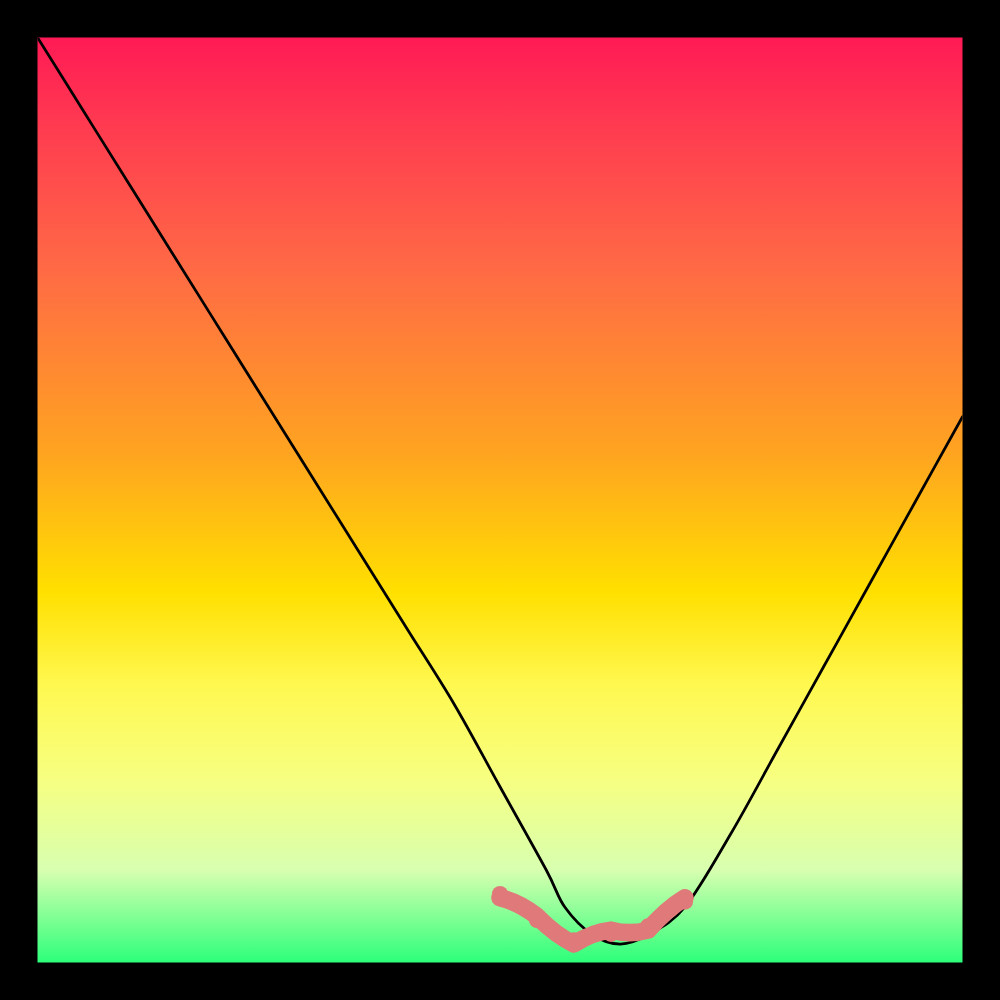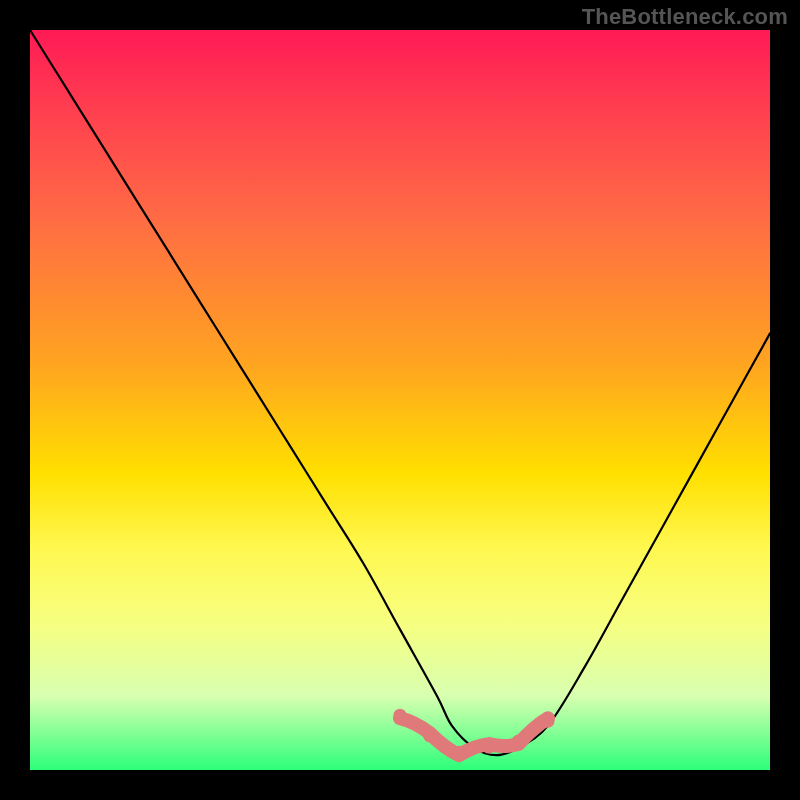--- a/index.html
+++ b/index.html
@@ -50,21 +50,20 @@
     left: 0;
     top: 0;
     width: 740px;
     height: 740px;
   }
 </style>
 </head>
 <body>
 
 <div class="frame">
-  <div class="watermark">TheBottleneck.com</div>
   <div class="plot-area">
     <svg class="curves" viewBox="0 0 740 740" preserveAspectRatio="none">
       <path id="main-curve" fill="none" stroke="#000000" stroke-width="2.2" stroke-linecap="round" stroke-linejoin="round" d="M 0 0 C 6.166666666666667 9.866666666666655, 24.666666666666664 39.4666666666666, 37 59.19999999999993 C 49.333333333333336 78.93333333333327, 61.666666666666664 98.66666666666663, 74 118.39999999999998 C 86.33333333333333 138.13333333333333, 98.66666666666667 157.8666666666667, 111 177.60000000000002 C 123.33333333333333 197.33333333333334, 135.66666666666666 217.06666666666663, 148 236.79999999999995 C 160.33333333333334 256.5333333333333, 172.66666666666666 276.26666666666665, 185 296 C 197.33333333333334 315.73333333333335, 209.66666666666666 335.46666666666664, 222 355.2 C 234.33333333333334 374.93333333333334, 246.66666666666666 394.66666666666663, 259 414.4 C 271.3333333333333 434.1333333333333, 283.6666666666667 453.8666666666667, 296 473.6 C 308.3333333333333 493.33333333333337, 320.6666666666667 511.8333333333333, 333 532.8 C 345.3333333333333 553.7666666666667, 357.66666666666663 577.1999999999999, 370 599.4 C 382.33333333333337 621.6, 398.36666666666673 649.9666666666667, 407.00000000000006 666 C 415.6333333333334 682.0333333333333, 415.6333333333333 686.9666666666667, 421.79999999999995 695.6 C 427.9666666666666 704.2333333333333, 436.6 712.8666666666666, 444 717.8 C 451.4 722.7333333333333, 458.79999999999995 725.2, 466.2 725.2 C 473.6 725.2, 479.7666666666667 722.7333333333333, 488.40000000000003 717.8 C 497.03333333333336 712.8666666666666, 506.9 709.1666666666667, 518 695.6 C 529.1 682.0333333333333, 542.6666666666666 657.3666666666667, 555 636.4 C 567.3333333333334 615.4333333333333, 579.6666666666666 592, 592 569.8 C 604.3333333333334 547.5999999999999, 616.6666666666666 525.4, 629 503.2 C 641.3333333333334 481, 653.6666666666666 458.8, 666 436.6 C 678.3333333333334 414.40000000000003, 690.6666666666666 392.2, 703 370 C 715.3333333333334 347.8, 733.8333333333334 314.5, 740 303.40000000000003"></path>
       <path id="highlight-stroke" fill="none" stroke="#e07a7a" stroke-width="14" stroke-linecap="round" stroke-linejoin="round" d="M 370 688.2 Q 384.8 691.6 399.6 703 Q 414.4 718.1 429.2 725.2 Q 444 715.6500000000001 458.8 714.1 Q 473.6 718.1 488.40000000000003 714.1 Q 503.20000000000005 697.1500000000001 518 688.2"></path>
       <g id="highlight-dots">
           <circle cx="370" cy="685.2" r="6.5" fill="#e07a7a"></circle>
           <circle cx="399.6" cy="706" r="6.5" fill="#e07a7a"></circle>
           <circle cx="429.2" cy="722.2" r="6.5" fill="#e07a7a"></circle>
           <circle cx="458.8" cy="717.1" r="6.5" fill="#e07a7a"></circle>
           <circle cx="488.40000000000003" cy="711.1" r="6.5" fill="#e07a7a"></circle>

